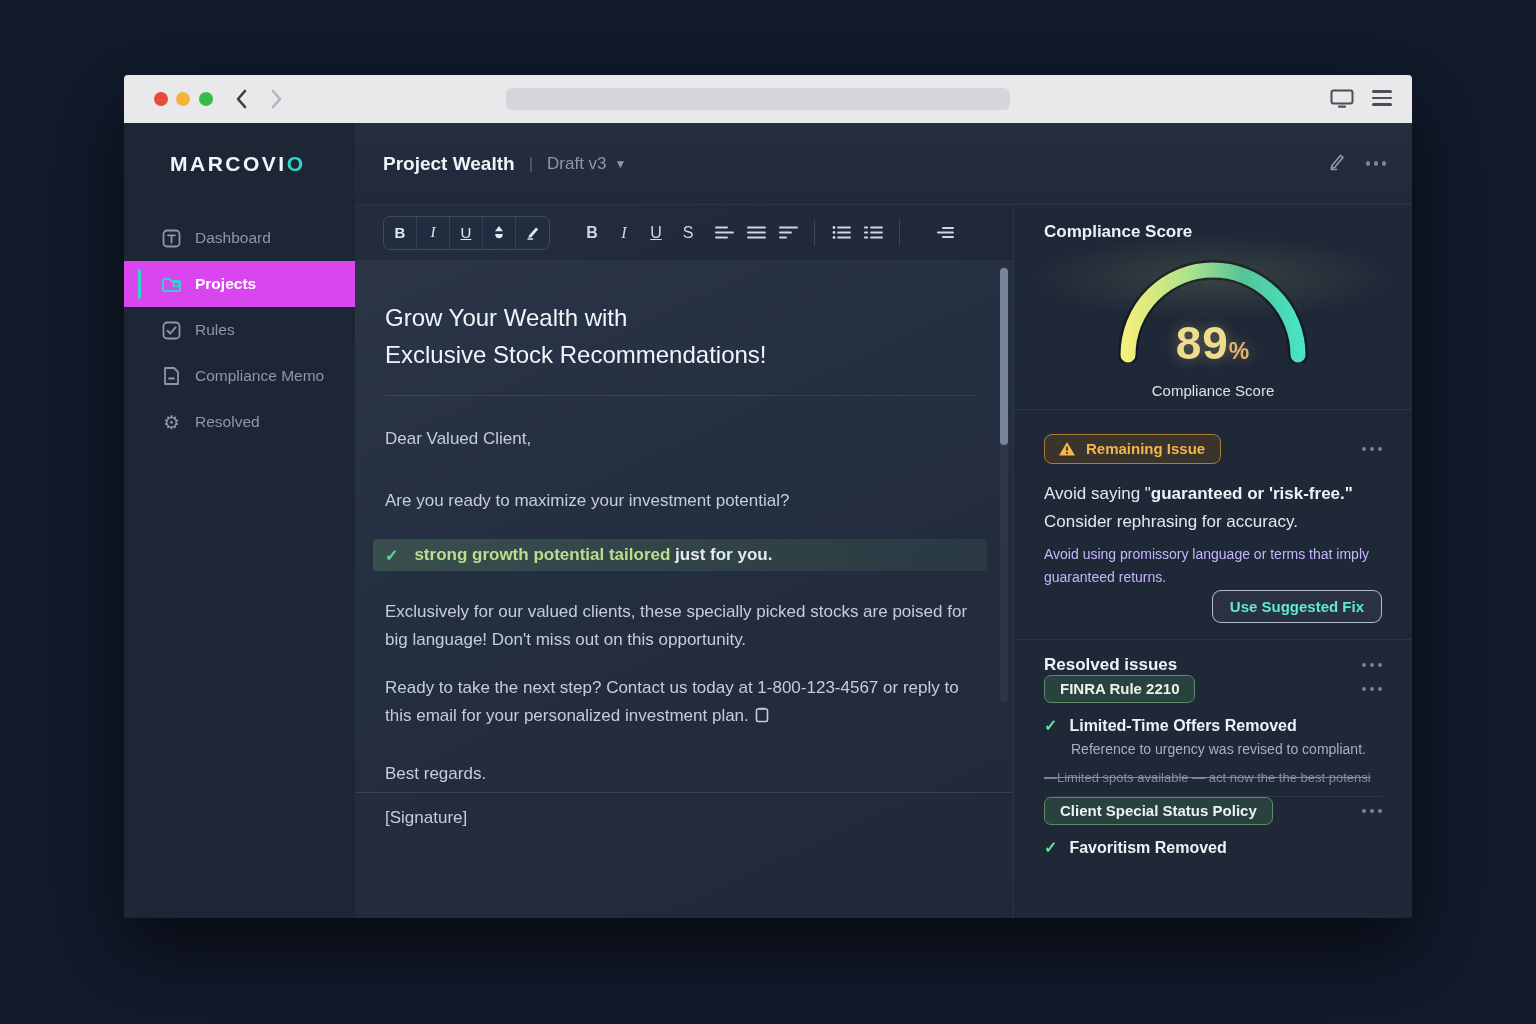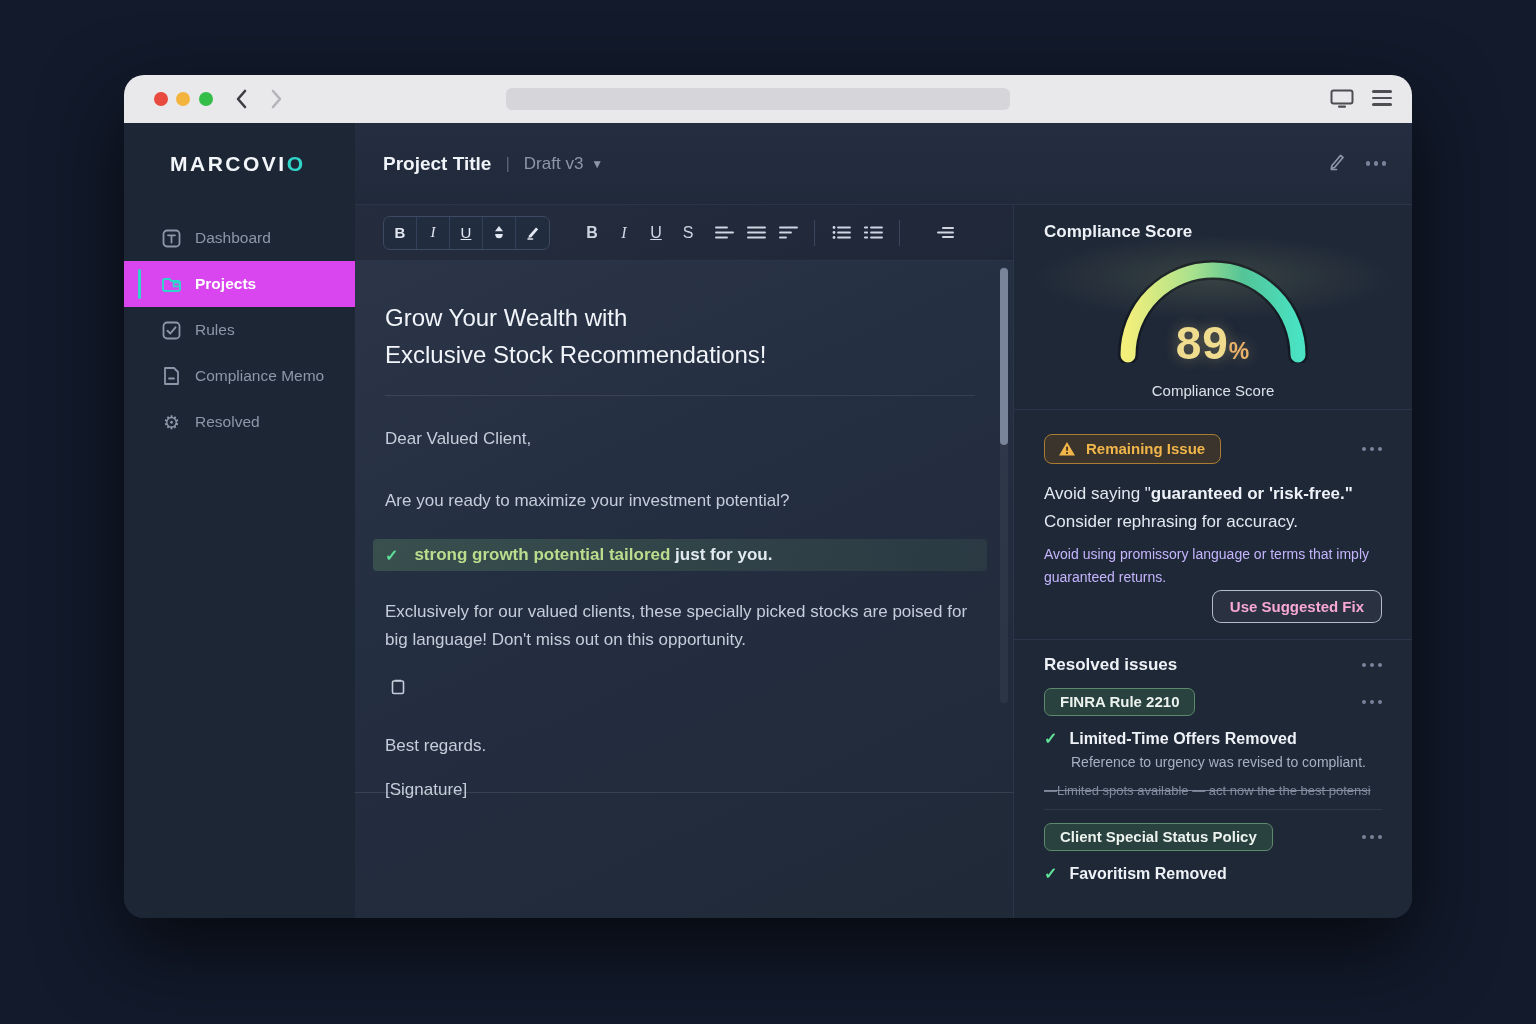--- a/index.html
+++ b/index.html
@@ -1,20 +1,20 @@
 <!DOCTYPE html>
 <html><head>
 <meta charset="utf-8">
 <style>
   * { margin:0; padding:0; box-sizing:border-box; }
   html,body { width:1536px; height:1024px; }
   body { background:#121a2b; font-family:"Liberation Sans", sans-serif; overflow:hidden; }
 
   .window { position:absolute; left:124px; top:75px; width:1288px; height:843px;
-            border-radius:20px; overflow:hidden; box-shadow:0 30px 80px rgba(0,0,0,.65); }
+            border-radius:4px; overflow:hidden; box-shadow:0 30px 80px rgba(0,0,0,.65); }
 
   
   .browser-bar { position:relative; height:48px; background:#e9e9eb; }
   .tl { position:absolute; top:17px; width:14px; height:14px; border-radius:50%; }
   .tl-red { left:30px; background:#e84a3d; }
   .tl-yellow { left:52px; background:#f3b43e; }
   .tl-green { left:75px; background:#34bd49; }
   .nav-back { position:absolute; left:108px; top:13px; }
   .nav-fwd { position:absolute; left:142px; top:13px; }
   .url-bar { position:absolute; left:382px; top:13px; width:504px; height:22px;
@@ -115,28 +115,28 @@
                border-bottom:1px solid #2b3549; }
   .row-between { display:flex; align-items:center; justify-content:space-between; }
   .warn-badge { display:inline-flex; align-items:center; gap:10px; padding:5px 15px 6px 13px;
                 border:1.5px solid #a97c31; border-radius:8px; background:rgba(122,84,20,0.30);
                 color:#f2b64b; font-weight:bold; font-size:15px; cursor:pointer; }
   .issue-msg { margin-top:16px; font-size:17px; line-height:28px; color:#e2e8f1; }
   .issue-msg b { color:#eef2f8; }
   .issue-detail { margin-top:7px; font-size:14px; line-height:23px; color:#c4b5fd; }
   .fix-btn { position:absolute; right:30px; bottom:16px; padding:7px 17px;
              border:1.5px solid rgba(214,224,236,0.8); border-radius:9px;
-             background:rgba(255,255,255,0.05); color:#f9a8d4; font-size:15px;
+             background:rgba(255,255,255,0.05); color:#5eead4; font-size:15px;
              font-weight:bold; cursor:pointer; }
 
   .sec-resolved { flex:1; padding:15px 30px 0; }
   .res-badge { display:inline-flex; align-items:center; padding:4px 15px 5px;
                border:1.5px solid #5d8a6b; border-radius:7px; background:rgba(62,118,82,0.32);
                color:#ecf2ed; font-weight:bold; font-size:15px; cursor:pointer; }
-  .res-badge-row { margin-top:13px; }
+  .res-badge-row { }
   .res-title-row { margin-top:13px; display:flex; align-items:center; gap:12px;
                    font-size:16px; font-weight:bold; color:#eef2f7; }
   .res-check { color:#62e39a; font-size:16px; }
   .res-desc { margin-top:6px; padding-left:27px; font-size:14px; color:#a6b0c1; }
   .res-strike { margin-top:13px; font-size:13px; color:#828c9e; text-decoration:line-through; }
   .res-div { margin-top:11px; border-top:1px solid rgba(255,255,255,0.07); }
 </style>
 </head>
 <body>
 
@@ -217,21 +217,21 @@
         <div class="nav-item">
           <span class="nav-ic" style="color:#8d97a9;font-size:19px;">⚙</span>
           <span>Resolved</span>
         </div>
       </div>
     </div>
 
     <div class="content">
 
       <div class="app-header">
-        <span class="title">Project Title</span>
+        <span class="title">Project Wealth</span>
         <span class="title-sep">|</span>
         <span class="draft">Draft v3</span>
         <span class="chev-down">▼</span>
         <div class="header-actions">
           <span>
             <svg width="22" height="22" viewBox="0 0 22 22">
                 <path d="M6 14.5 L14.5 4.5 l2.5 2 L8.5 16.5 l-3.2 0.9 z" fill="none" stroke="#8d97a9" stroke-width="1.7" stroke-linejoin="round"></path>
                 <path d="M5.5 18.5 h5" stroke="#8d97a9" stroke-width="1.7" stroke-linecap="round"></path>
               </svg>
           </span>
@@ -314,21 +314,21 @@
               <div>Exclusive Stock Recommendations!</div>
             </div>
             <hr class="doc-hr">
             <p class="p-salutation">Dear Valued Client,</p>
             <p class="p-question">Are you ready to maximize your investment potential?</p>
             <div class="highlight-line">
               <span class="hl-check">✓</span>
               <span><span class="hl-green">strong growth potential tailored</span> <span class="hl-rest">just for you.</span></span>
             </div>
             <p class="p-exclusive">Exclusively for our valued clients, these specially picked stocks are poised for big language! Don't miss out on this opportunity.</p>
-            <p class="p-cta"><span class="clipboard-ic"><svg width="14" height="16" viewBox="0 0 14 16">
+            <p class="p-cta"><span>Ready to take the next step? Contact us today at 1-800-123-4567 or reply to this email for your personalized investment plan.</span><span class="clipboard-ic"><svg width="14" height="16" viewBox="0 0 14 16">
                     <rect x="1.5" y="2" width="11" height="12.5" rx="1.5" fill="none" stroke="#c6cdda" stroke-width="1.6"></rect>
                     <path d="M4.5 2 v-0.5 h5 V2" fill="none" stroke="#c6cdda" stroke-width="1.4"></path>
                   </svg></span></p>
             <p class="p-closing">Best regards.</p>
             <p class="p-signature">[Signature]</p>
           </div>
 
           <div class="doc-end"></div>
           <div class="scroll-track"></div>
           <div class="scroll-thumb"></div>

